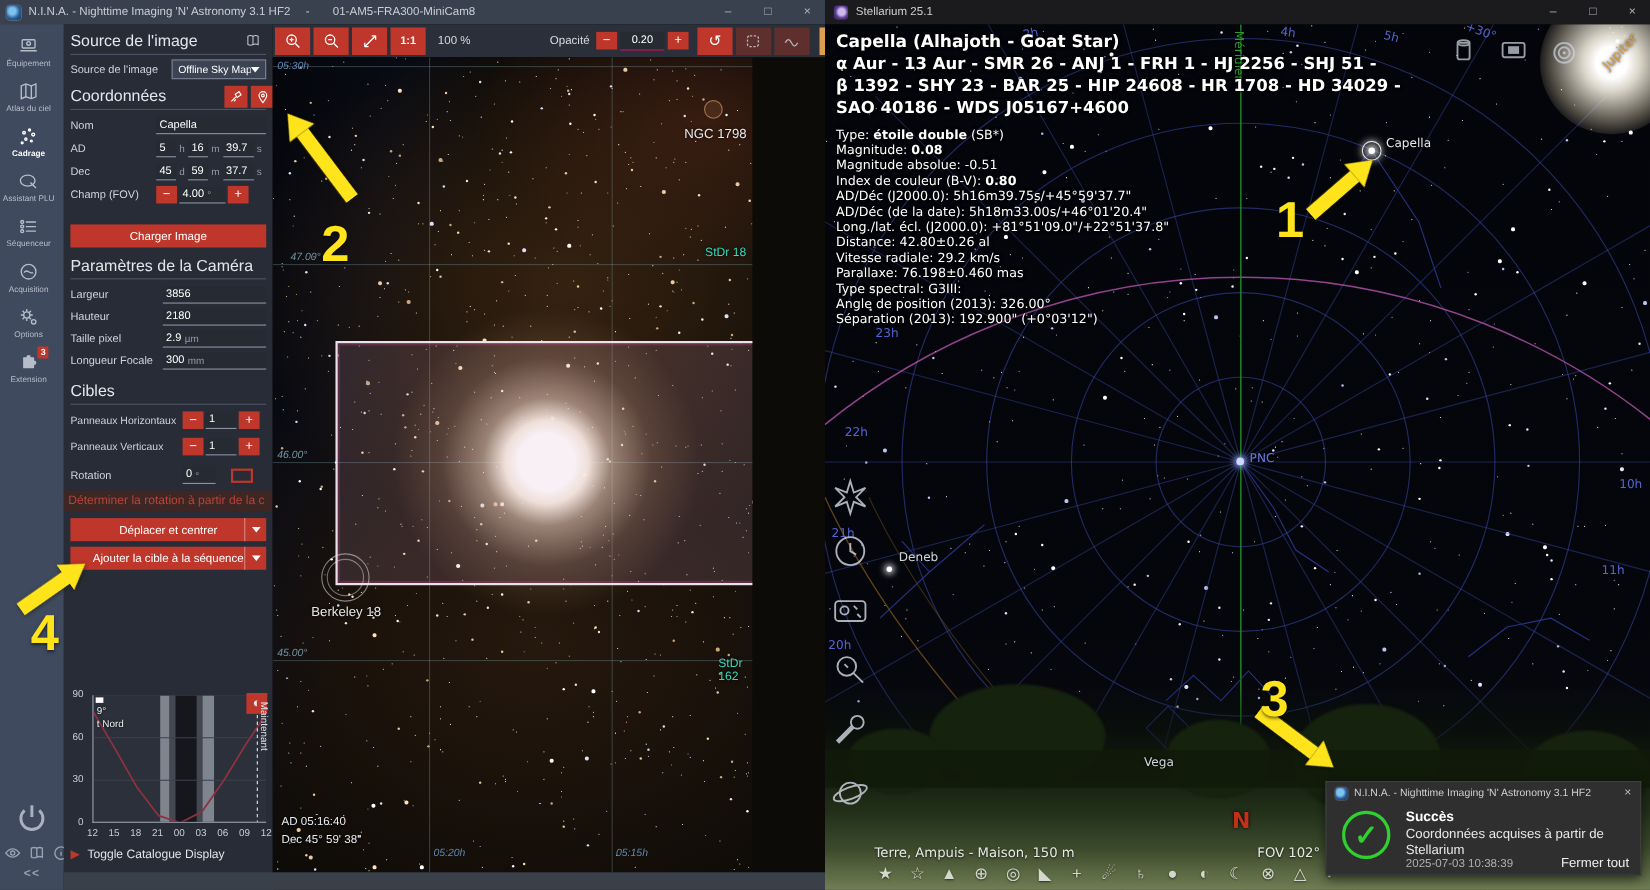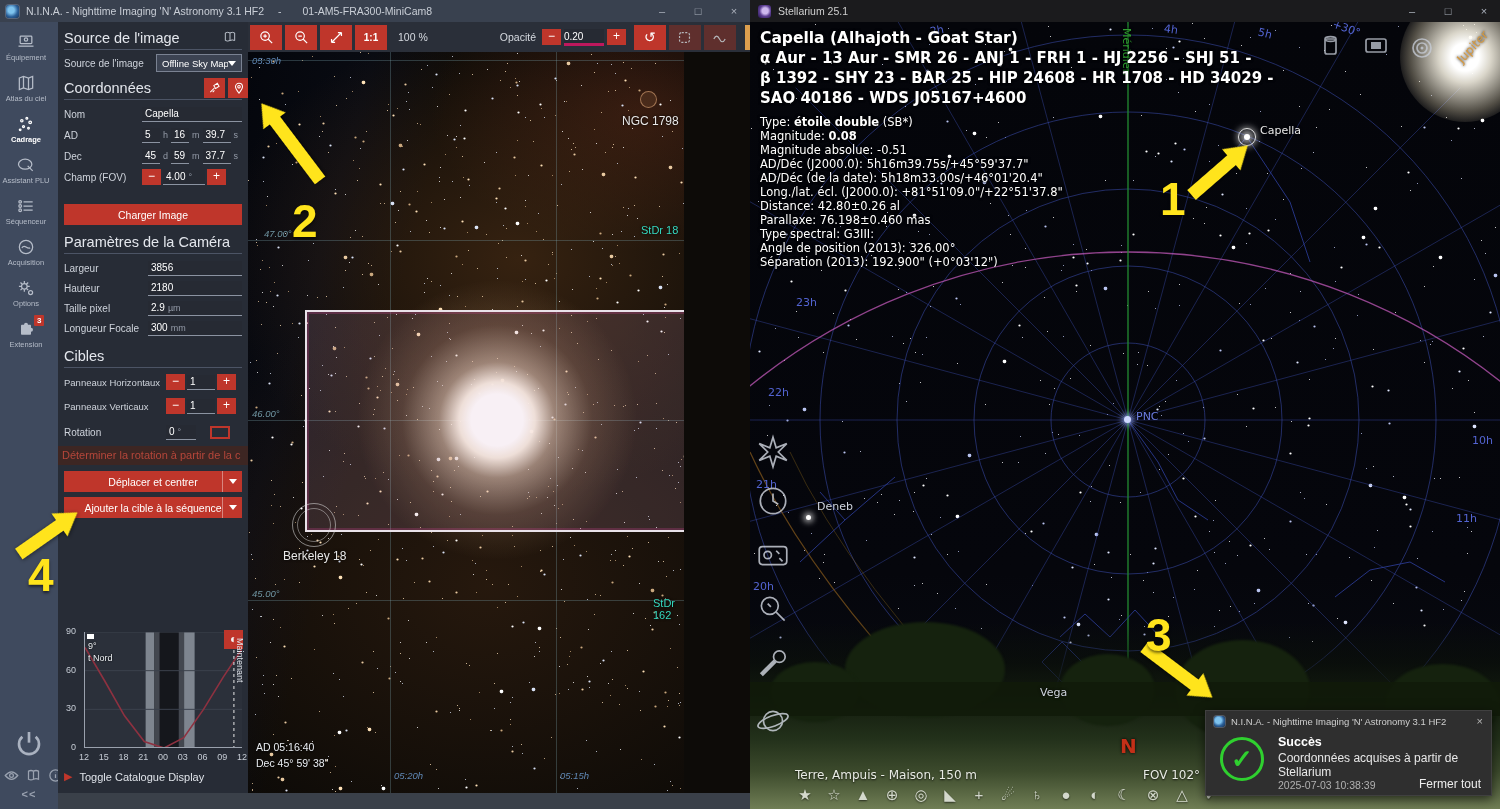--- a/index.html
+++ b/index.html
@@ -50,21 +50,21 @@
   .nowlbl{position:absolute;left:177px;top:10px;height:96px;overflow:hidden;writing-mode:vertical-rl;font-size:9px;color:#dfe3ea}
 
   
   .viewer{position:absolute;left:248px;top:22px;width:502px;height:787px;background:#0d0b08}
   .vtb{position:absolute;left:0;top:0;width:502px;height:30px;background:#2a2f39;display:flex;align-items:center;padding-left:2px}
   .vbtn{width:32px;height:25px;background:#bf362b;margin-right:3px;display:flex;align-items:center;justify-content:center;color:#fff;cursor:pointer;flex:none}
   .vbtn svg{width:17px;height:17px;stroke:#fff;fill:none;stroke-width:1.7}
   .vbtn.dis{background:#7c2f27;opacity:.65}
   .vbtn.org{background:#dd9f4e}
   .vtxt{font-size:10.5px;color:#d6dae0;flex:none}
-  .vinp{width:40px;height:17px;background:#262a33;border-bottom:3px solid #be185d;color:#fff;font-size:10px;line-height:16px;flex:none}
+  .vinp{width:40px;height:17px;background:#262a33;border-bottom:1px solid #be185d;color:#fff;font-size:10px;text-align:center;line-height:16px;flex:none}
 
   .map{position:absolute;left:0;top:30px;width:436px;height:741px;overflow:hidden;cursor:crosshair;
     background:
       radial-gradient(ellipse 420px 330px at 62% 28%, rgba(96,58,26,.5), transparent 72%),
       radial-gradient(ellipse 520px 420px at 55% 72%, rgba(74,44,22,.42), transparent 70%),
       radial-gradient(ellipse 300px 200px at 90% 8%, rgba(120,50,30,.35), transparent 70%),
       linear-gradient(105deg, #04060c 0%, #090b12 20%, rgba(9,11,18,0) 34%),
       #0c0a07}
   .gridh{position:absolute;left:0;width:502px;height:1px;background:rgba(125,170,180,.30)}
   .gridv{position:absolute;top:0;width:1px;height:741px;background:rgba(125,170,180,.30)}
@@ -666,24 +666,26 @@
 
       <div class="info">
         <div class="ttl">Capella (Alhajoth - Goat Star)</div>
         <div class="desg">α Aur - 13 Aur - SMR 26 - ANJ 1 - FRH 1 - HJ 2256 - SHJ 51 -</div>
         <div class="desg">β 1392 - SHY 23 - BAR 25 - HIP 24608 - HR 1708 - HD 34029 -</div>
         <div class="desg">SAO 40186 - WDS J05167+4600</div>
         <div class="det">
           <div><span>Type: </span><span class="b">étoile double</span><span> (SB*)</span></div>
           <div><span>Magnitude: </span><span class="b">0.08</span><span></span></div>
           <div><span>Magnitude absolue: -0.51</span><span class="b"></span><span></span></div>
+          <div><span>Index de couleur (B-V): </span><span class="b">0.80</span><span></span></div>
           <div><span>AD/Déc (J2000.0): 5h16m39.75s/+45°59'37.7"</span><span class="b"></span><span></span></div>
           <div><span>AD/Déc (de la date): 5h18m33.00s/+46°01'20.4"</span><span class="b"></span><span></span></div>
           <div><span>Long./lat. écl. (J2000.0): +81°51'09.0"/+22°51'37.8"</span><span class="b"></span><span></span></div>
           <div><span>Distance: 42.80±0.26 al</span><span class="b"></span><span></span></div>
+          <div><span>Vitesse radiale: 29.2 km/s</span><span class="b"></span><span></span></div>
           <div><span>Parallaxe: 76.198±0.460 mas</span><span class="b"></span><span></span></div>
           <div><span>Type spectral: G3III:</span><span class="b"></span><span></span></div>
           <div><span>Angle de position (2013): 326.00°</span><span class="b"></span><span></span></div>
           <div><span>Séparation (2013): 192.900" (+0°03'12")</span><span class="b"></span><span></span></div>
         </div>
       </div>
 
       <div class="toast">
         <div class="hd">
           <span class="logo-nina" style="width:11px;height:11px"></span>

